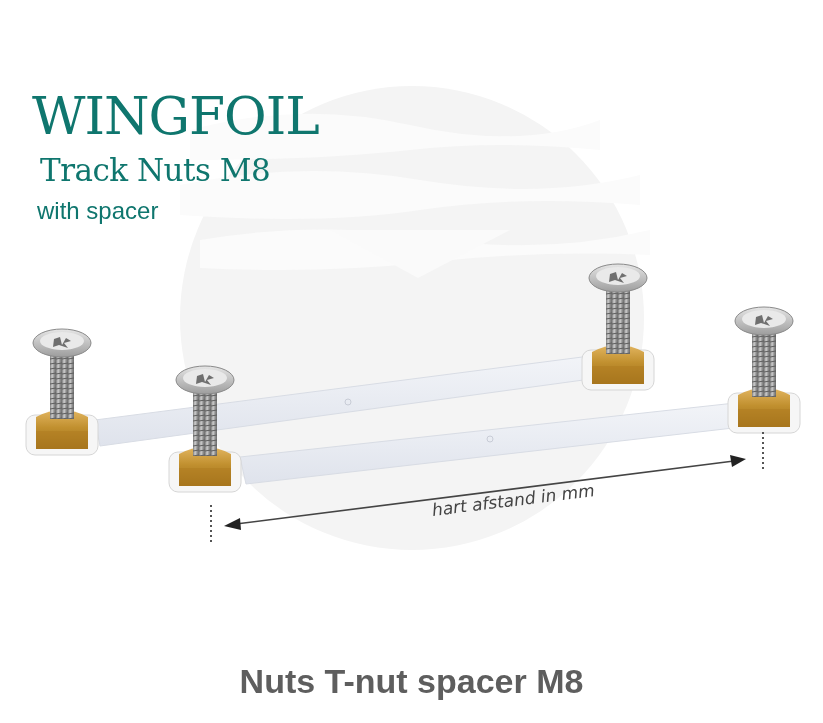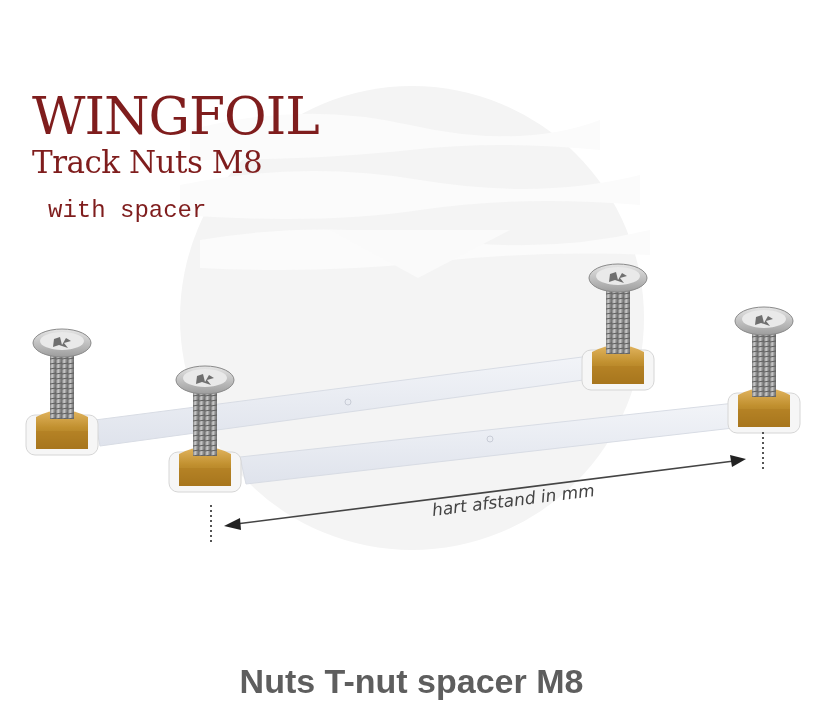--- a/index.html
+++ b/index.html
@@ -1,33 +1,33 @@
 <!DOCTYPE html>
 <html><head>
 <meta charset="utf-8">
 <style>
   html, body { margin:0; padding:0; background:#ffffff; }
   #canvas {
     position:relative; width:823px; height:723px; overflow:hidden;
     background:#ffffff;
   }
   .watermark { position:absolute; left:0; top:0; }
-  .title-block { position:absolute; left:32px; top:88px; color:#7f1d1d; }
+  .title-block { position:absolute; left:32px; top:88px; color:#0f766e; }
   .title-main {
     font-family:"DejaVu Serif", "Liberation Serif", serif;
     font-size:52px; line-height:56px; letter-spacing:-1px;
     font-weight:normal; margin:0;
   }
   .title-sub {
     font-family:"DejaVu Serif", "Liberation Serif", serif;
-    font-size:31px; line-height:36px; margin:0; letter-spacing:-0.5px;
+    font-size:31px; line-height:36px; margin:8px; letter-spacing:-0.5px;
   }
   .title-sub2 {
-    font-family:Liberation Mono, monospace;
-    font-size:24px; line-height:30px; margin:16px;
+    font-family:Liberation Sans, sans-serif;
+    font-size:24px; line-height:30px; margin:5px;
   }
   .product-art { position:absolute; left:0; top:0; }
   .dim-label {
     position:absolute; left:432px; top:500px;
     font-family:"DejaVu Sans", sans-serif; font-style:italic;
     font-size:17px; color:#444444;
     transform:rotate(-7deg); transform-origin:left center;
     white-space:nowrap;
   }
   .caption {

